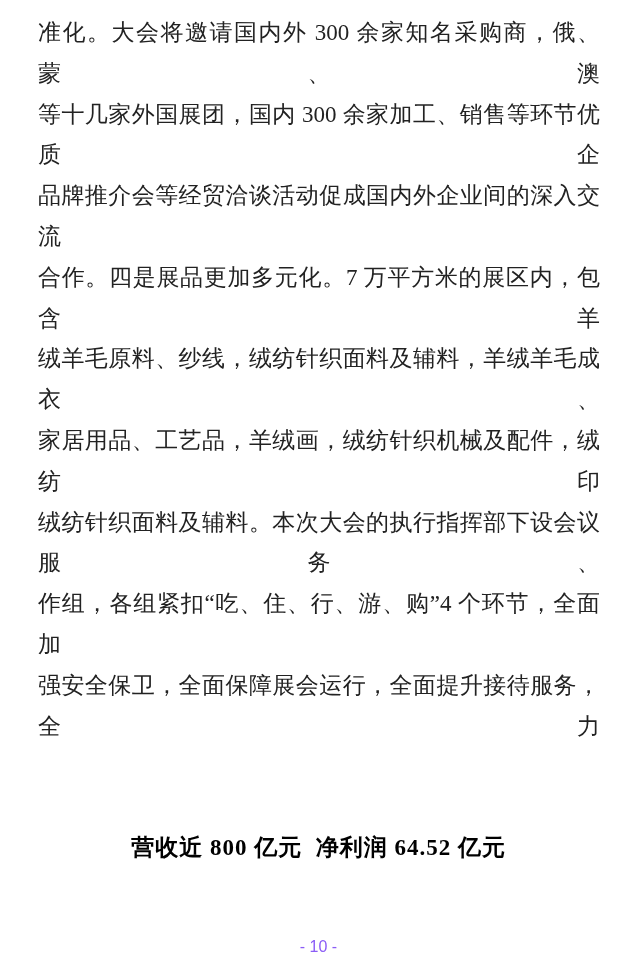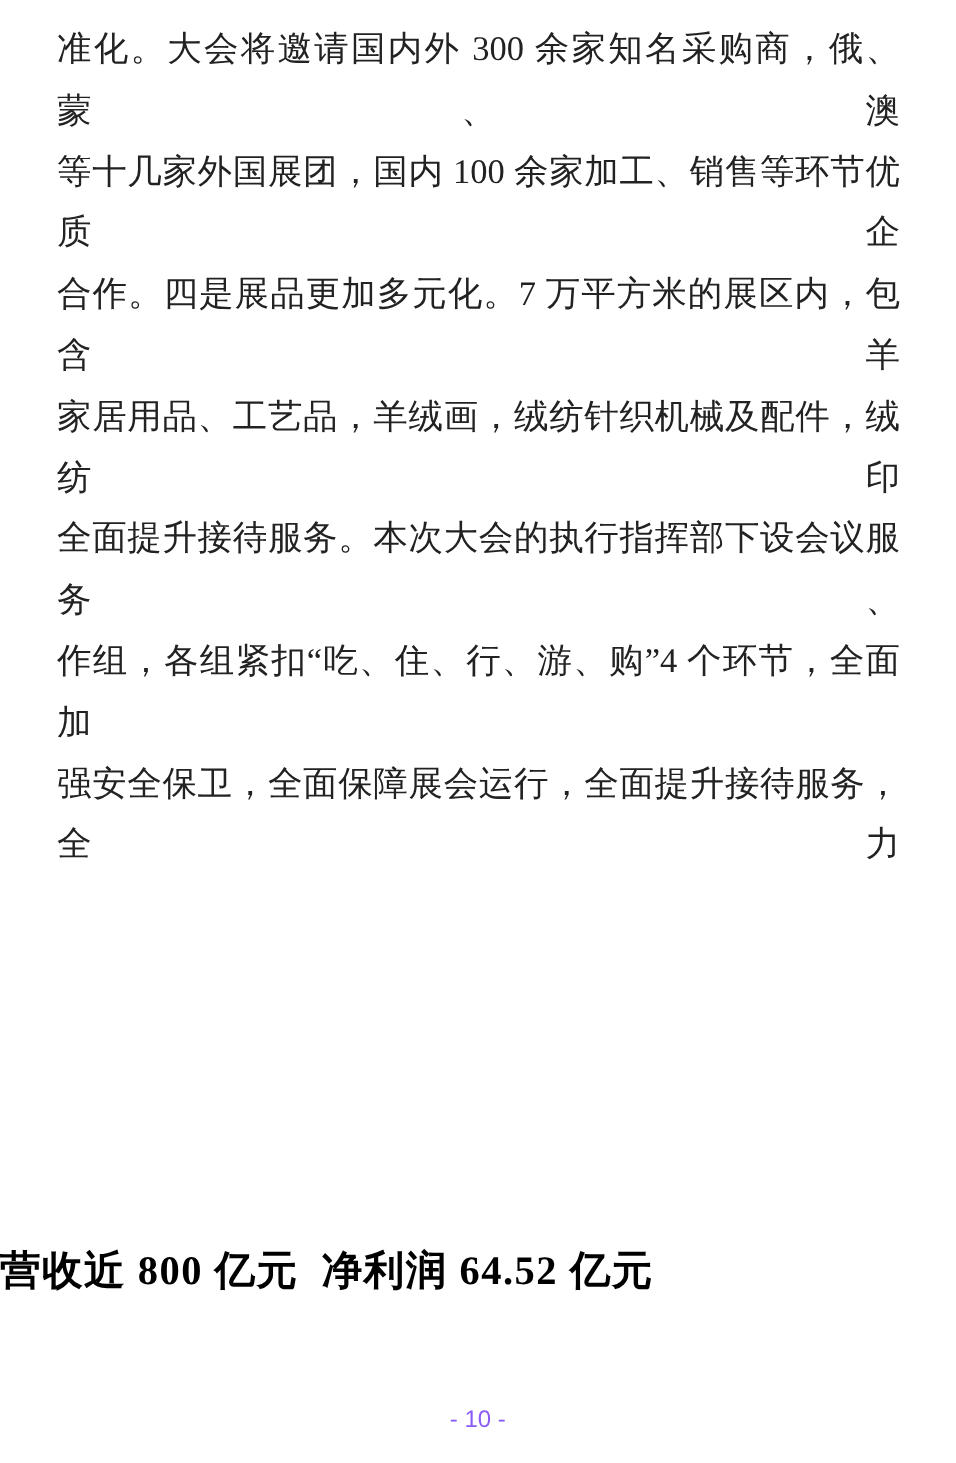--- a/index.html
+++ b/index.html
@@ -31,22 +31,22 @@
   .line.justify {
     text-align: justify;
     text-align-last: justify;
   }
   .heading {
     position: absolute;
     left: 0;
     top: 829px;
     width: 637px;
     margin: 0;
-    text-align: left;
-    font-size: 27px;
+    text-align: center;
+    font-size: 23px;
     line-height: 37px;
     font-weight: 700;
     color: #000000;
     white-space: pre-wrap;
     letter-spacing: 1px;
     font-family: "Liberation Serif", "DejaVu Serif", serif;
   }
   .page-number {
     position: absolute;
     left: 0;
@@ -58,22 +58,24 @@
     color: #8b5cf6;
     font-family: "Liberation Sans", "DejaVu Sans", sans-serif;
   }
 </style>
 </head>
 <body>
 
 <div class="page">
   <div class="content" id="body-lines">
       <div class="line justify">准化。大会将邀请国内外 300 余家知名采购商，俄、蒙、澳</div>
-      <div class="line justify">等十几家外国展团，国内 100 余家加工、销售等环节优质企</div>
+      <div class="line justify">等十几家外国展团，国内 300 余家加工、销售等环节优质企</div>
+      <div class="line justify">品牌推介会等经贸洽谈活动促成国内外企业间的深入交流</div>
       <div class="line justify">合作。四是展品更加多元化。7 万平方米的展区内，包含羊</div>
+      <div class="line justify">绒羊毛原料、纱线，绒纺针织面料及辅料，羊绒羊毛成衣、</div>
       <div class="line justify">家居用品、工艺品，羊绒画，绒纺针织机械及配件，绒纺印</div>
-      <div class="line justify">全面提升接待服务。本次大会的执行指挥部下设会议服务、</div>
+      <div class="line justify">绒纺针织面料及辅料。本次大会的执行指挥部下设会议服务、</div>
       <div class="line justify">作组，各组紧扣“吃、住、行、游、购”4 个环节，全面加</div>
       <div class="line justify">强安全保卫，全面保障展会运行，全面提升接待服务，全力</div>
     </div>
   <h1 class="heading">营收近 800 亿元  净利润 64.52 亿元</h1>
   <div class="page-number">- 10 -</div>
 </div>
 
 </body></html>

